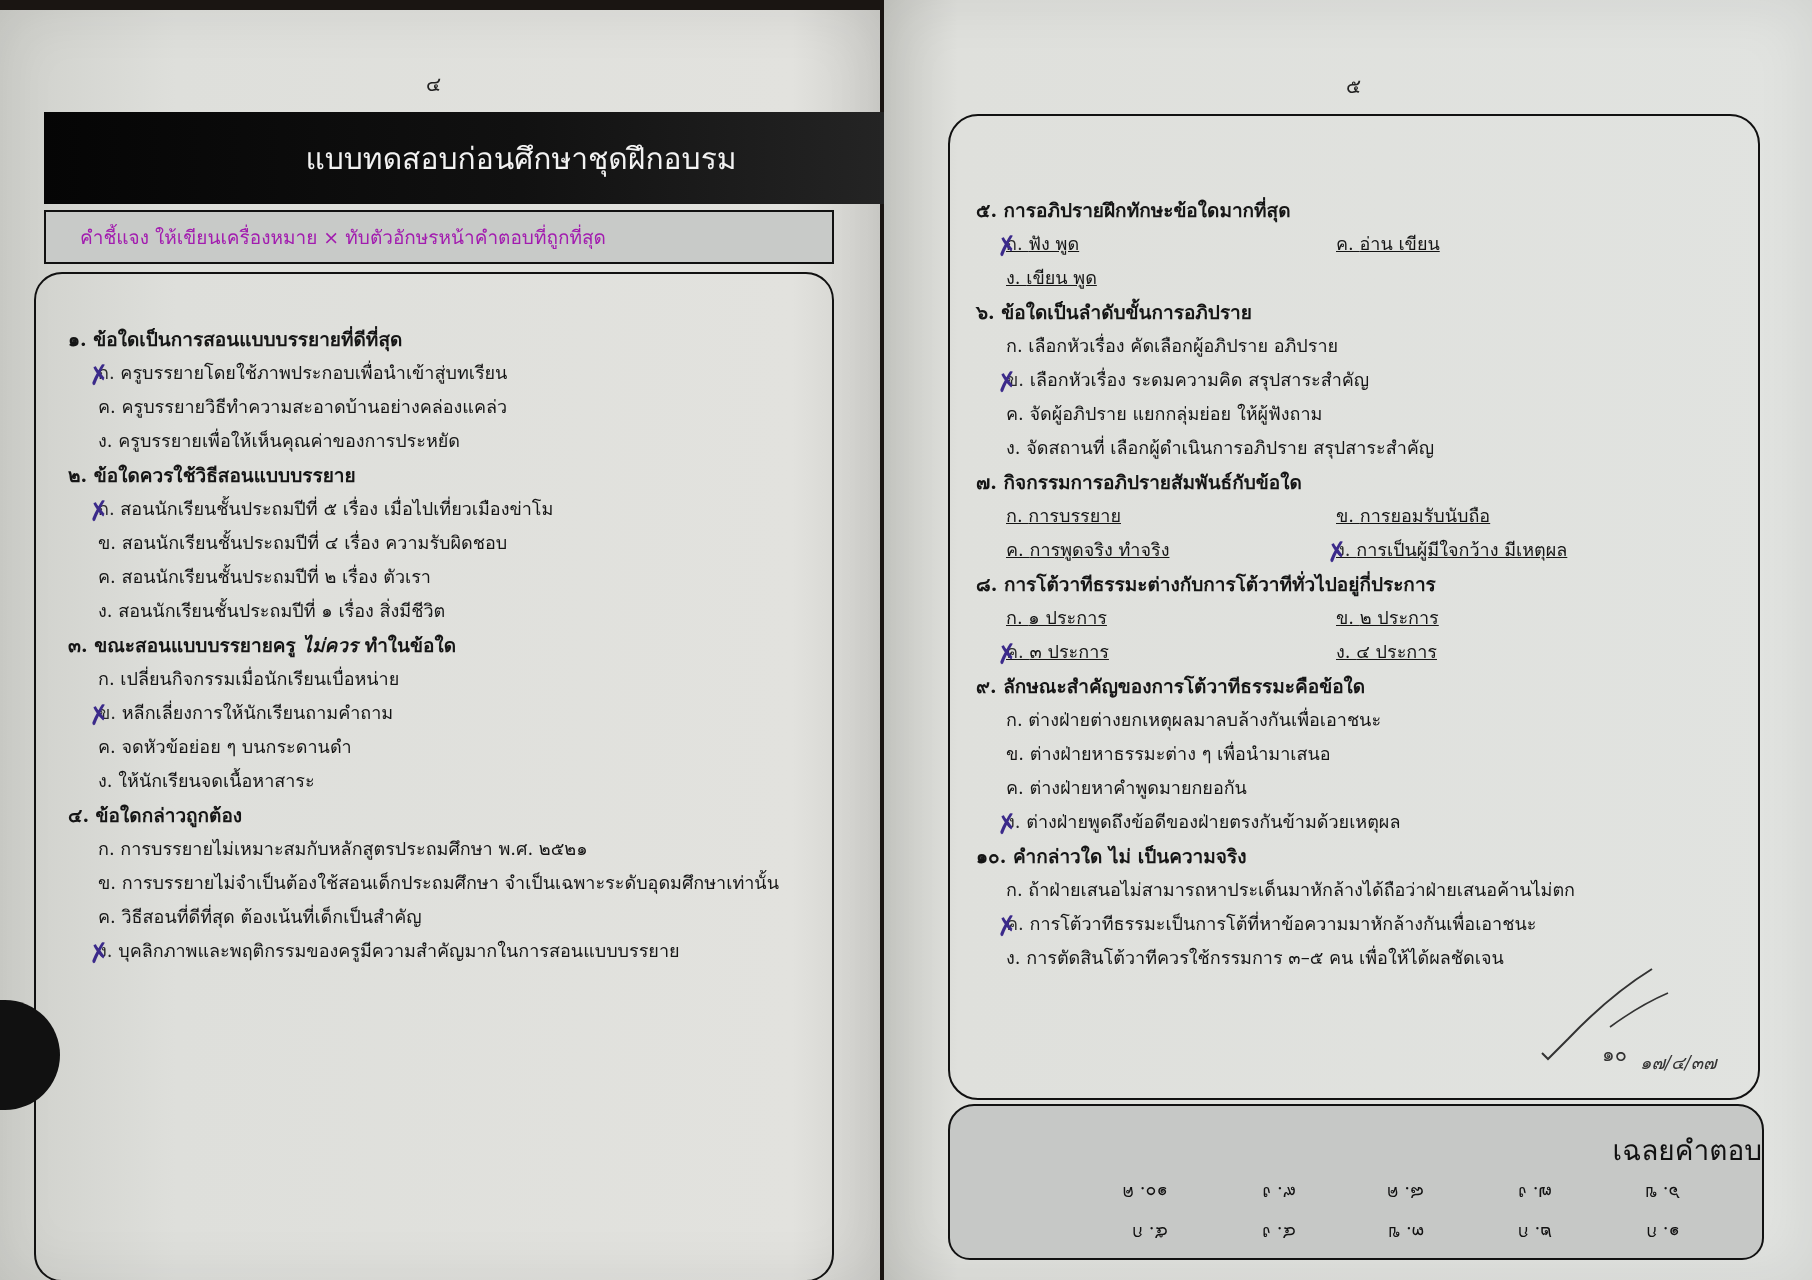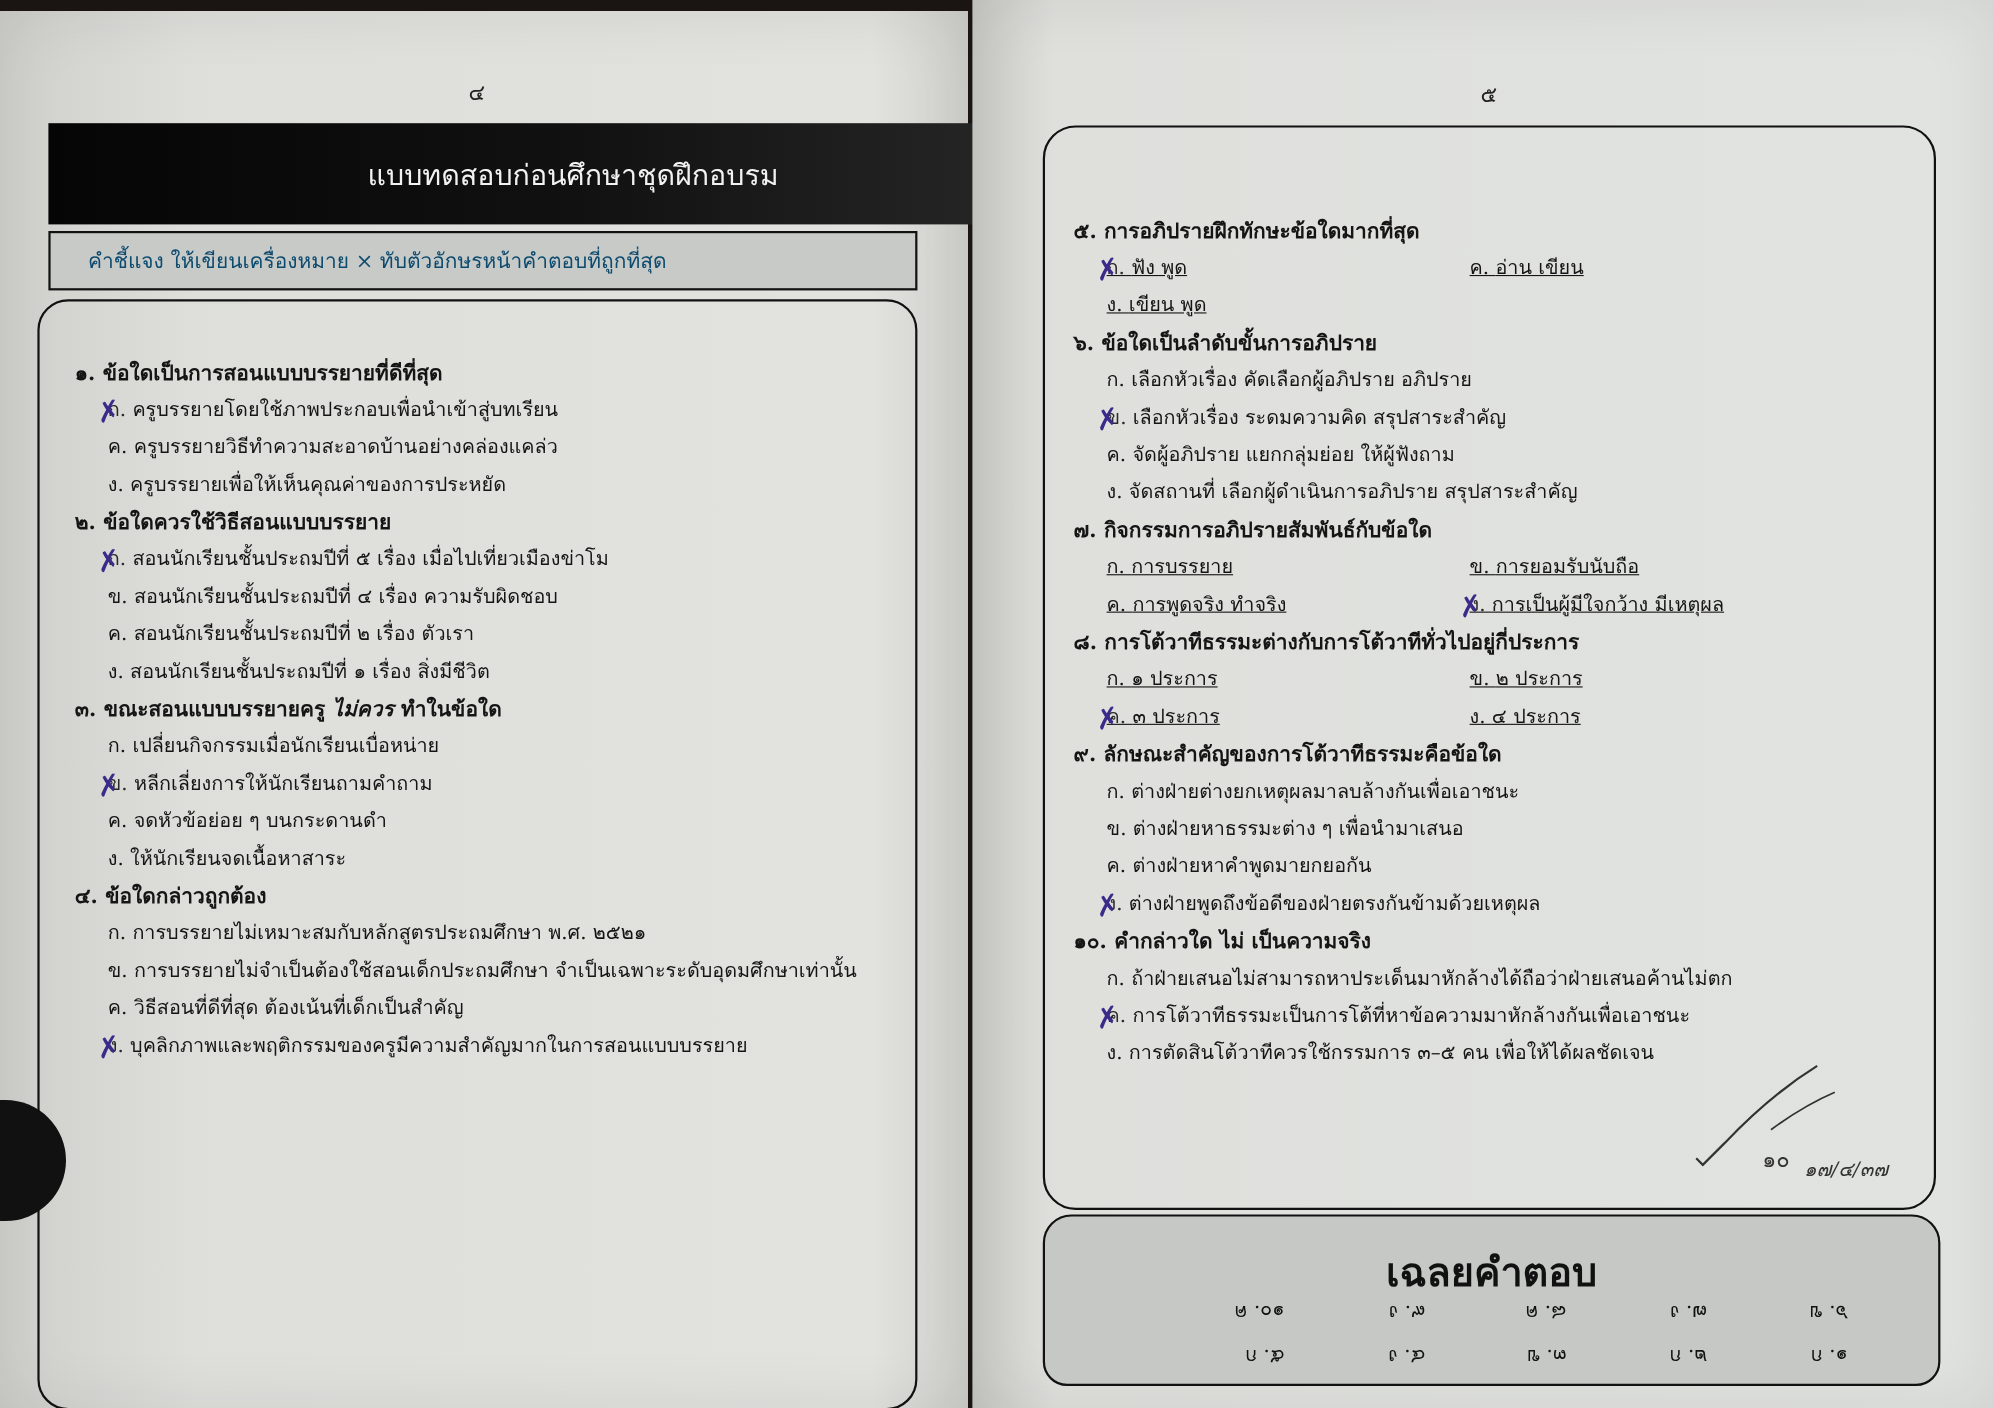--- a/index.html
+++ b/index.html
@@ -15,48 +15,48 @@
     box-shadow: inset 0 0 60px rgba(0,0,0,0.08);
   }
   .page-left { left:0; width:880px; background:linear-gradient(90deg,#cfd0cb 0%,#dedfdb 20%,#e2e2de 90%,#cfcfcb 100%); }
   .page-right { left:884px; width:928px; top:0; background:linear-gradient(90deg,#c9cac5 0%,#dfe0dc 8%,#e1e3e0 100%); }
   .page-num { position:absolute; font-family:"DejaVu Serif", serif; font-size:20px; color:#222; }
   .title-bar {
     position:absolute; left:44px; top:102px; width:954px; height:92px;
     background:linear-gradient(90deg,#050505 0%,#111 50%,#2a2a2a 100%);
     color:#f2f2f2; font-family:"DejaVu Serif", serif;
     display:flex; align-items:center; justify-content:center;
-    font-size:26px;
+    font-size:30px;
   }
   .instr-bar {
     position:absolute; left:44px; top:200px; width:790px; height:54px;
     background:#c8cac8; border:2px solid #111;
     display:flex; align-items:center; padding-left:34px; box-sizing:border-box;
-    font-family:"DejaVu Serif", serif; font-size:19px; color:#0c4a6e;
+    font-family:"DejaVu Serif", serif; font-size:19px; color:#a21caf;
   }
   .box {
     position:absolute; border:2px solid #111; border-radius:28px;
     box-sizing:border-box;
   }
   .q-list { position:absolute; font-family:"DejaVu Serif", serif; color:#151515; }
   .q { font-size:19px; line-height:34px; font-weight:bold; white-space:nowrap; }
   .opt { font-size:18px; line-height:34px; padding-left:30px; white-space:nowrap; position:relative; }
   .opt-grid { display:grid; grid-template-columns:330px 330px; padding-left:30px;text-decoration:underline; }
   .opt-grid .opt { padding-left:0; }
   .mark {
     position:absolute; left:20px; top:2px; color:#3b2a8a; font-size:26px; font-family:"DejaVu Sans", sans-serif;
     transform:rotate(-10deg);
   }
   .opt-grid .mark { left:-10px; }
   .italic { font-style:italic; }
   .answer-box {
     position:absolute; left:948px; top:1104px; width:812px; height:152px;
     background:#c6c8c6; border:2px solid #111; border-radius:26px 26px 22px 22px;
   }
-  .answer-title { position:absolute; left:0; right:0; top:22px; text-align:center; font-family:"DejaVu Serif", serif; font-size:36px; color:#111;font-weight:bold; }
+  .answer-title { position:absolute; left:0; right:0; top:22px; text-align:right; font-family:"DejaVu Serif", serif; font-size:28px; color:#111; }
   .answer-grid {
     position:absolute; left:90px; top:72px; width:640px; height:70px;
     display:grid; grid-template-columns:repeat(5,1fr); row-gap:10px;
     transform:rotate(180deg);
     font-family:"DejaVu Serif", serif; font-size:18px; color:#111;
   }
   .sig {
     position:absolute; left:1540px; top:965px; width:200px; height:120px;
   }
   .left-shadow { position:absolute; left:0; top:990px; width:60px; height:110px; background:#111; border-radius:0 60px 60px 0; }

